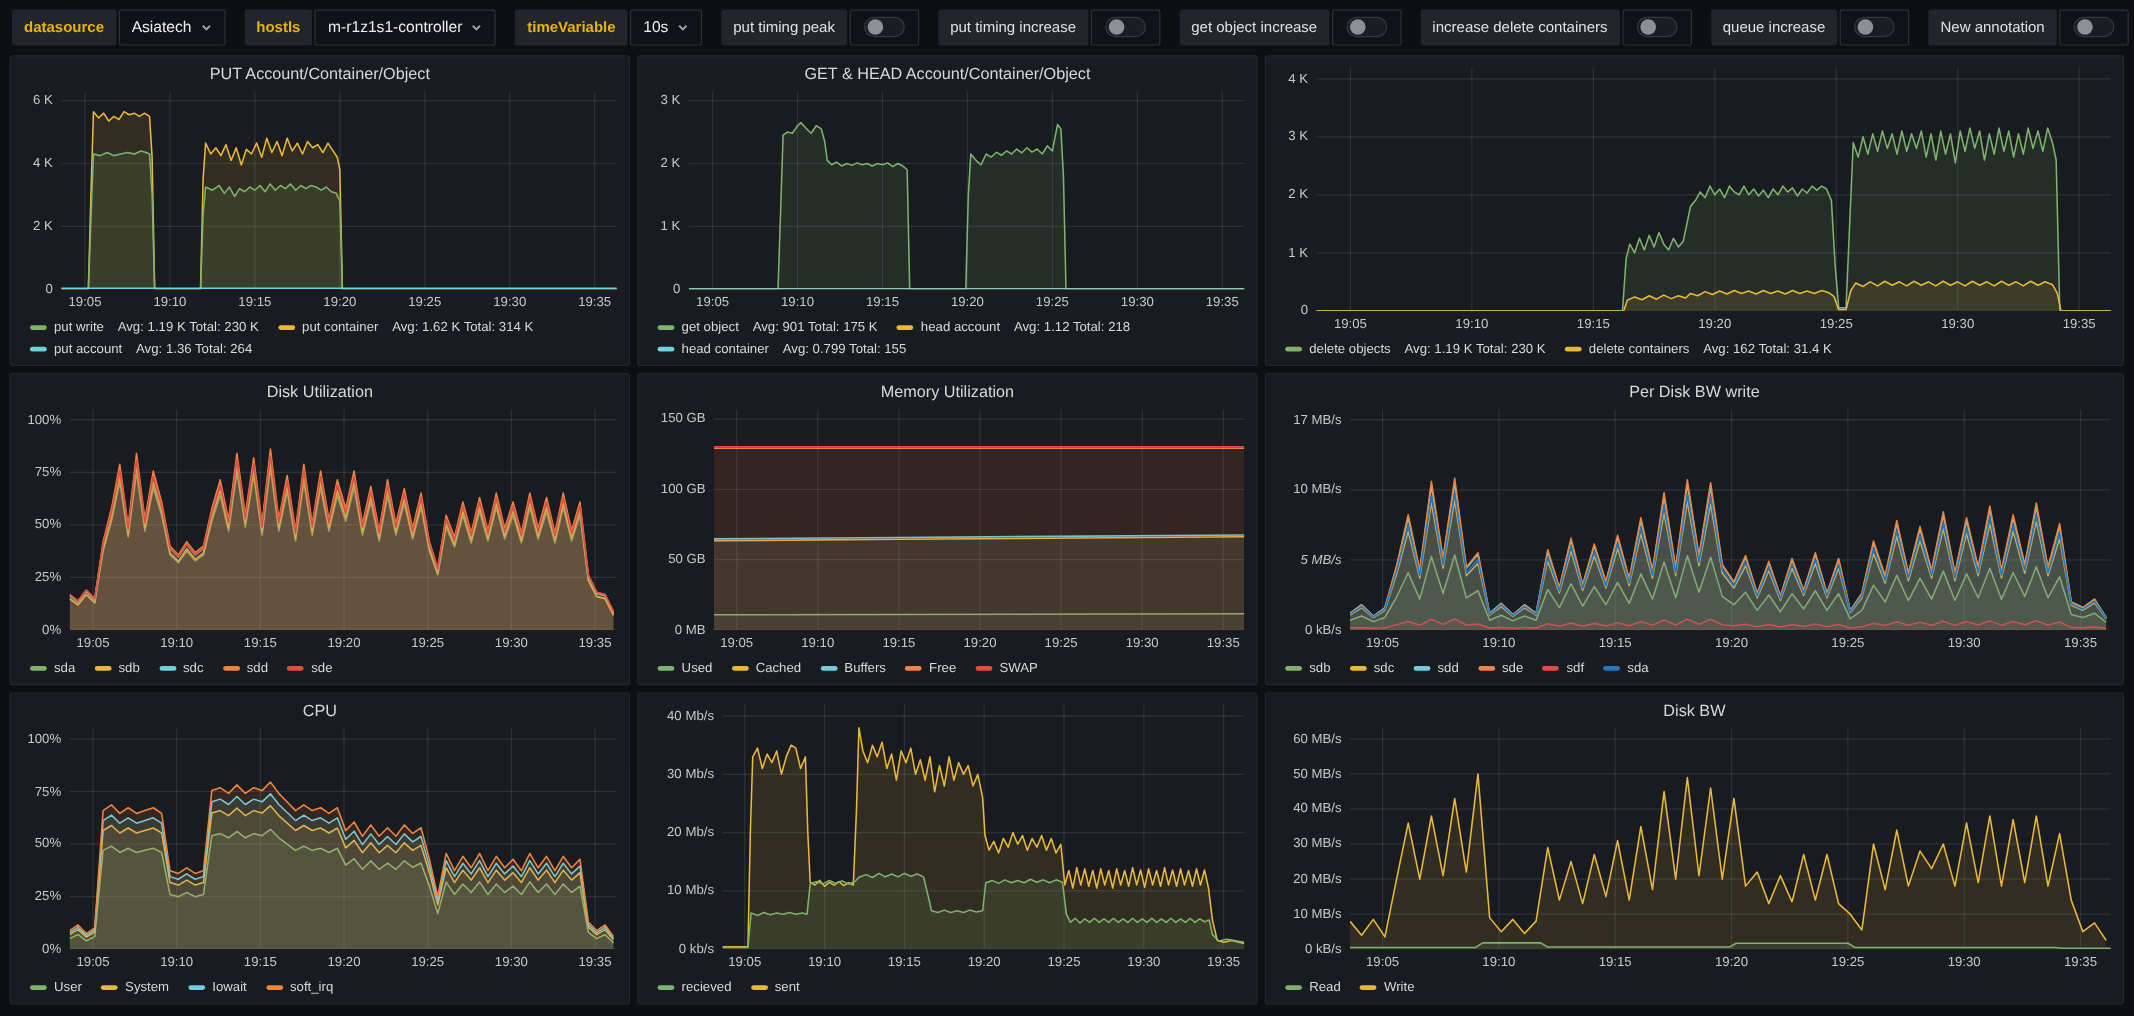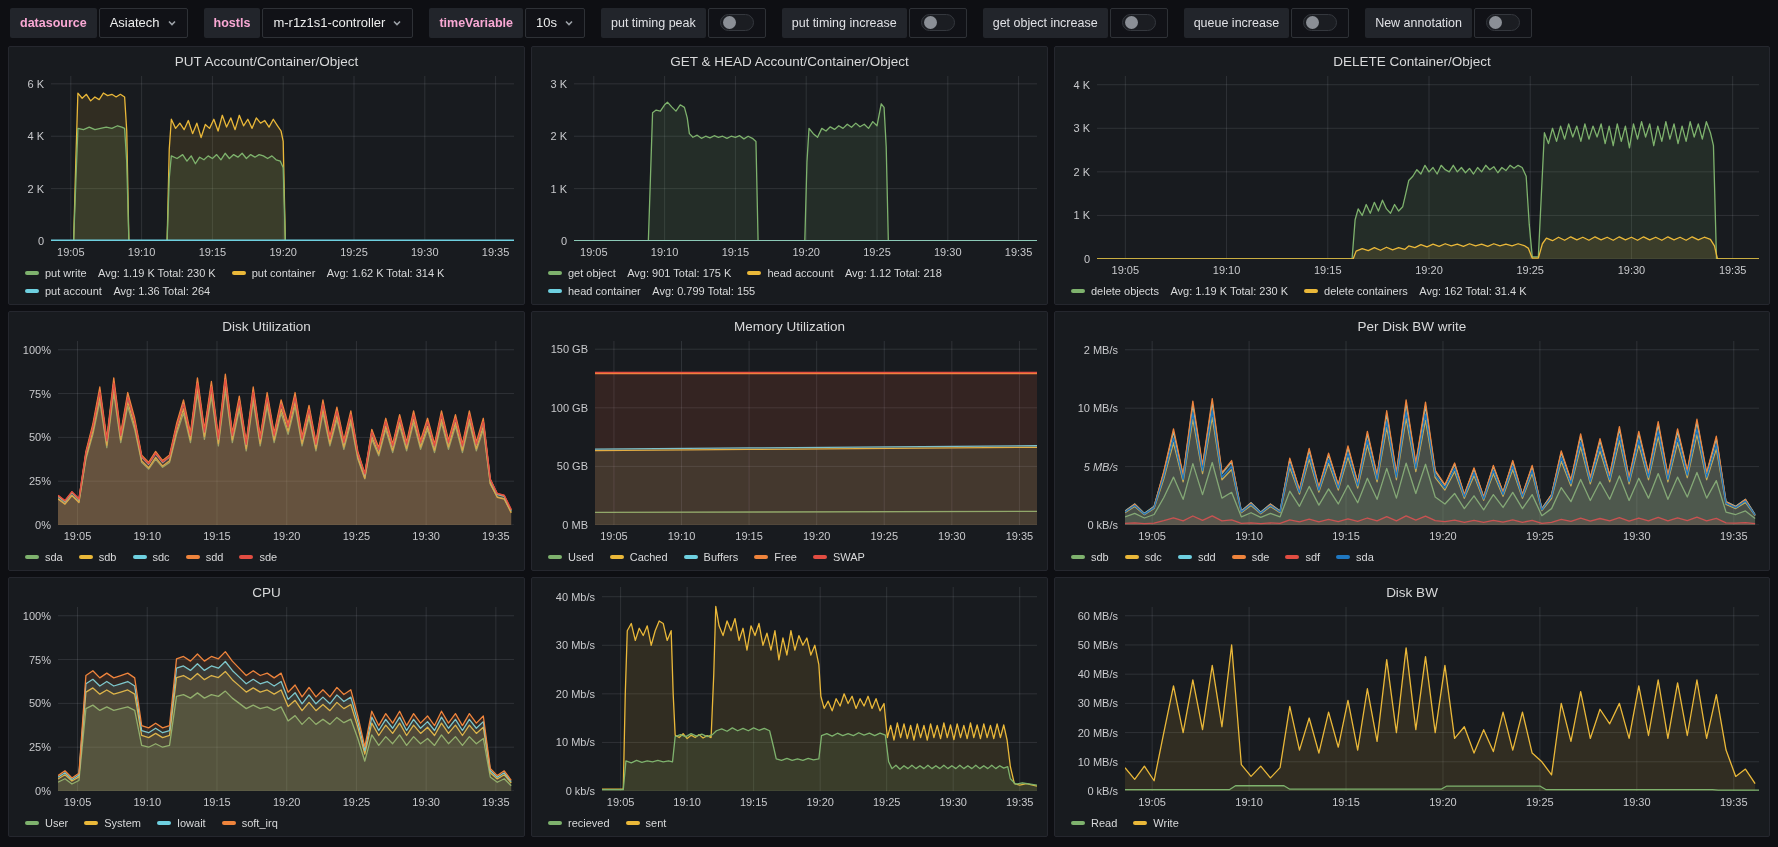--- a/index.html
+++ b/index.html
@@ -1,20 +1,20 @@
 <!DOCTYPE html>
 <html><head>
 <meta charset="utf-8">
 <style>
   * { margin:0; padding:0; box-sizing:border-box; }
   html,body { width:1778px; height:847px; background:#0e0f13; font-family:"Liberation Sans",sans-serif; overflow:hidden; }
   .topbar { height:40px; padding:5px 8px 0 10px; display:flex; gap:16px; align-items:center; }
   .var-group,.toggle-group { display:flex; gap:2px; align-items:stretch; height:30px; flex:0 0 auto; }
   .chip { background:#22252b; color:#e0e1e5; font-size:12.5px; font-weight:500; display:flex; align-items:center; padding:0 10px; border-radius:2px; white-space:nowrap; }
-  .var-label { color:#f9a8d4; font-weight:600; }
+  .var-label { color:#eab308; font-weight:600; }
   .var-value { display:flex; align-items:center; gap:7px; background:#111217; border:1px solid #2e3136; border-radius:2px; color:#eceded; font-size:13px; padding:0 10px; cursor:pointer; font-family:inherit; white-space:nowrap; }
   .chev { width:10px; height:10px; color:#9da2a8; }
   .toggle-box { width:58px; display:flex; align-items:center; justify-content:center; background:#111217; border:1px solid #2e3136; border-radius:2px; cursor:pointer; }
   .pill { width:34px; height:17px; border-radius:9px; background:#1b1d22; border:1px solid #34373d; position:relative; display:block; }
   .knob { width:13px; height:13px; border-radius:50%; background:#8b8f96; position:absolute; top:1px; left:2px; }
   .dashboard { display:grid; grid-template-columns:517px 517px 1fr; grid-template-rows:259px 260px 260px; gap:6px; padding:6px 8px; }
   .panel { background:#181b1f; border:1px solid #25272e; border-radius:2px; display:flex; flex-direction:column; padding:4px 10px 4px; min-width:0; min-height:0; }
   .panel-title { text-align:center; color:#d8d9da; font-size:13.5px; font-weight:500; margin:3px 0 2px; cursor:pointer; }
   .chart { flex:1; display:flex; flex-direction:column; min-height:0; }
   .chart-body { flex:1; display:flex; min-height:0; padding-top:5px; }
@@ -77,20 +77,28 @@
   </div>
   <div class="toggle-group">
     <span class="chip">get object increase</span>
     <button class="toggle-box">
         <span class="pill">
           <span class="knob"></span>
         </span>
       </button>
   </div>
   <div class="toggle-group">
+    <span class="chip">increase delete containers</span>
+    <button class="toggle-box">
+        <span class="pill">
+          <span class="knob"></span>
+        </span>
+      </button>
+  </div>
+  <div class="toggle-group">
     <span class="chip">queue increase</span>
     <button class="toggle-box">
         <span class="pill">
           <span class="knob"></span>
         </span>
       </button>
   </div>
   <div class="toggle-group">
     <span class="chip">New annotation</span>
     <button class="toggle-box">
@@ -216,21 +224,20 @@
           <span class="lstats">&nbsp; Avg: 1.12  Total: 218</span>
         </span>
         <span class="legend-item">
           <i class="swatch" style="background: rgb(110, 208, 224);"></i>
           <span class="lname">head container</span>
           <span class="lstats">&nbsp; Avg: 0.799  Total: 155</span>
         </span>
       </div>
   </section>
   <section class="panel">
-    <h2 class="panel-title">DELETE Container/Object</h2>
     <div class="chart">
         <div class="chart-body">
           <div class="y-labels" style="width: 32px;">
             <span class="y-tick" style="top: 100%;">0</span>
             <span class="y-tick" style="top: 76.19%;">1 K</span>
             <span class="y-tick" style="top: 52.38%;">2 K</span>
             <span class="y-tick" style="top: 28.57%;">3 K</span>
             <span class="y-tick" style="top: 4.76%;">4 K</span>
           </div>
           <div class="plot">
@@ -418,21 +425,21 @@
       </div>
   </section>
   <section class="panel">
     <h2 class="panel-title">Per Disk BW write</h2>
     <div class="chart">
         <div class="chart-body">
           <div class="y-labels" style="width: 60px;">
             <span class="y-tick" style="top: 100%;">0 kB/s</span>
             <span class="y-tick" style="top: 68.25%; font-style: italic;">5 MB/s</span>
             <span class="y-tick" style="top: 36.51%;">10 MB/s</span>
-            <span class="y-tick" style="top: 4.76%;">2 MB/s</span>
+            <span class="y-tick" style="top: 4.76%;">17 MB/s</span>
           </div>
           <div class="plot">
             <svg viewBox="0 0 1000 300" preserveAspectRatio="none">
               <line x1="42.81345565749236" x2="42.81345565749236" y1="0" y2="300" stroke="rgba(200,205,215,0.13)" vector-effect="non-scaling-stroke"></line>
               <line x1="195.7186544342508" x2="195.7186544342508" y1="0" y2="300" stroke="rgba(200,205,215,0.13)" vector-effect="non-scaling-stroke"></line>
               <line x1="348.62385321100925" x2="348.62385321100925" y1="0" y2="300" stroke="rgba(200,205,215,0.13)" vector-effect="non-scaling-stroke"></line>
               <line x1="501.5290519877677" x2="501.5290519877677" y1="0" y2="300" stroke="rgba(200,205,215,0.13)" vector-effect="non-scaling-stroke"></line>
               <line x1="654.434250764526" x2="654.434250764526" y1="0" y2="300" stroke="rgba(200,205,215,0.13)" vector-effect="non-scaling-stroke"></line>
               <line x1="807.3394495412845" x2="807.3394495412845" y1="0" y2="300" stroke="rgba(200,205,215,0.13)" vector-effect="non-scaling-stroke"></line>
               <line x1="960.2446483180429" x2="960.2446483180429" y1="0" y2="300" stroke="rgba(200,205,215,0.13)" vector-effect="non-scaling-stroke"></line>

